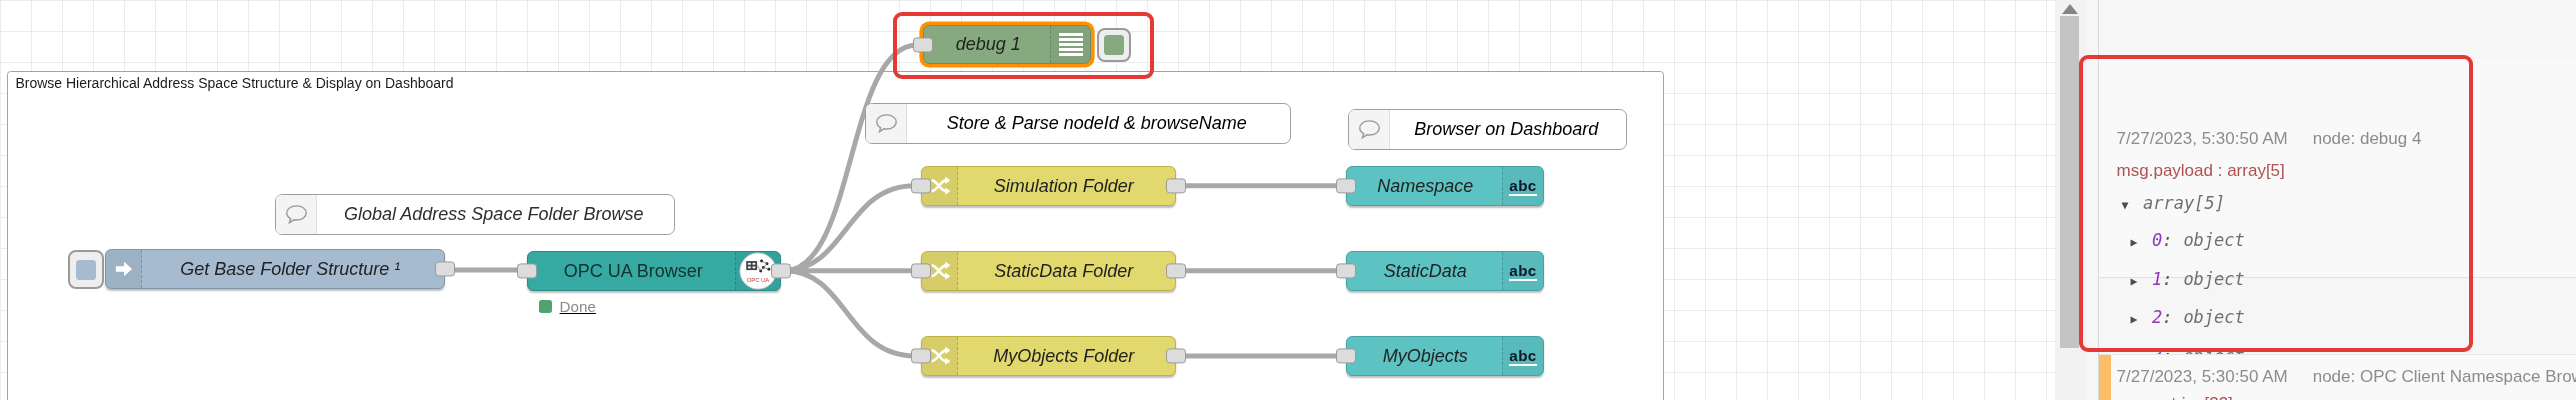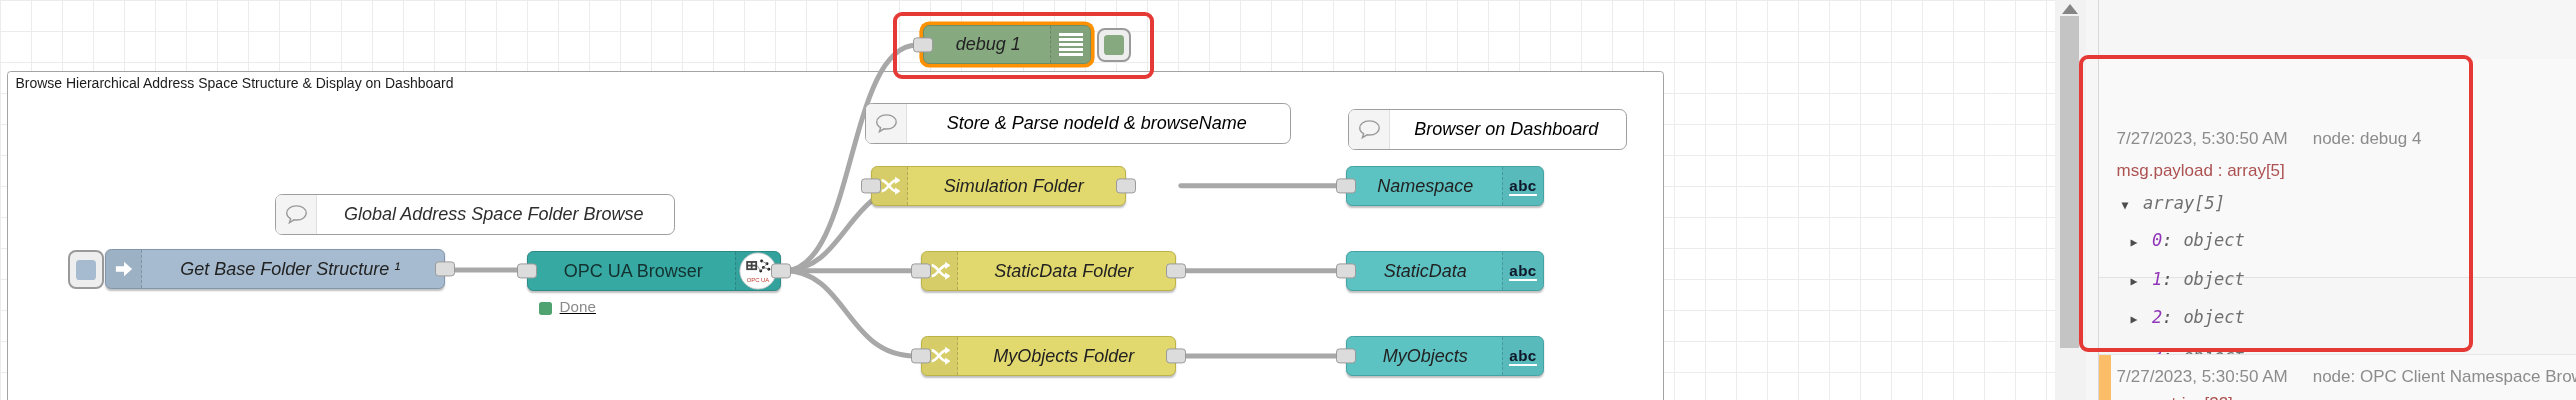--- a/index.html
+++ b/index.html
@@ -39,21 +39,21 @@
   .node-inject .label { left:36px; right:5.4px; }
   .pill-button { position:absolute; border:2.7px solid #9a9a9a; background:#eeeeee; border-radius:8px;
     display:flex; align-items:center; justify-content:center; }
   .pill-inner { width:20px; height:20px; border-radius:3.6px; }
   #inject-btn { left:68px; top:250px; width:36px; height:39px; }
   #inject-btn .pill-inner { background:#a6bbcf; }
 
   .node-opc { left:527px; top:251px; width:254px; background:#37a9a3; border-color:#2b8a85; }
   .node-opc .label { left:5.4px; right:47px; font-style:normal; color:#13312f; }
   .node-opc .icon-right { width:45px; }
-  .status { position:absolute; left:539px; top:298px; display:flex; align-items:flex-end;text-decoration:underline; }
+  .status { position:absolute; left:539px; top:298px; display:flex; align-items:center;text-decoration:underline; }
   .status-dot { width:13.4px; height:13.4px; border-radius:2.7px; background:#4fa370; }
   .status-text { margin-left:7.2px; font-size:15.2px; color:#8a8a8a; }
 
   .node-debug { left:923px; top:25px; width:168px; background:#87a980; border-color:#6d8d66;
     box-shadow:0 0 0 3.6px #ff9000, 0 1.3px 1.8px rgba(0,0,0,.25); height:39px; }
   .node-debug .label { left:3.6px; right:41px; }
   .node-debug .icon-right { width:40px; }
   .bars-icon { width:24px; height:22.4px;
     background:repeating-linear-gradient(to bottom,#fff 0 2.9px, transparent 2.9px 5px); }
   #debug-toggle { left:1097px; top:28px; width:34px; height:34px; }
@@ -196,21 +196,21 @@
       <div class="label">debug 1</div>
       <span class="icon-right">
           <span class="bars-icon"></span>
         </span>
       <span class="port port-in"></span>
     </div>
     <div id="debug-toggle" class="pill-button">
       <span class="pill-inner"></span>
     </div>
 
-    <div class="node node-switch" style="left:871px; top:166px;">
+    <div class="node node-switch" style="left:921px; top:166px;">
       <span class="icon-left">
         <svg width="21.5" height="21.5" viewBox="0 0 24 24">
             <path d="M3 6 C9 6 13 18 19 18 M3 18 C9 18 13 6 19 6" stroke="#fff" stroke-width="3" fill="none"></path>
             <path d="M18 2 L24 6 L18 10 Z" fill="#fff"></path>
             <path d="M18 14 L24 18 L18 22 Z" fill="#fff"></path>
           </svg>
       </span>
       <div class="label">Simulation Folder</div>
       <span class="port port-in"></span>
       <span class="port port-out"></span>

